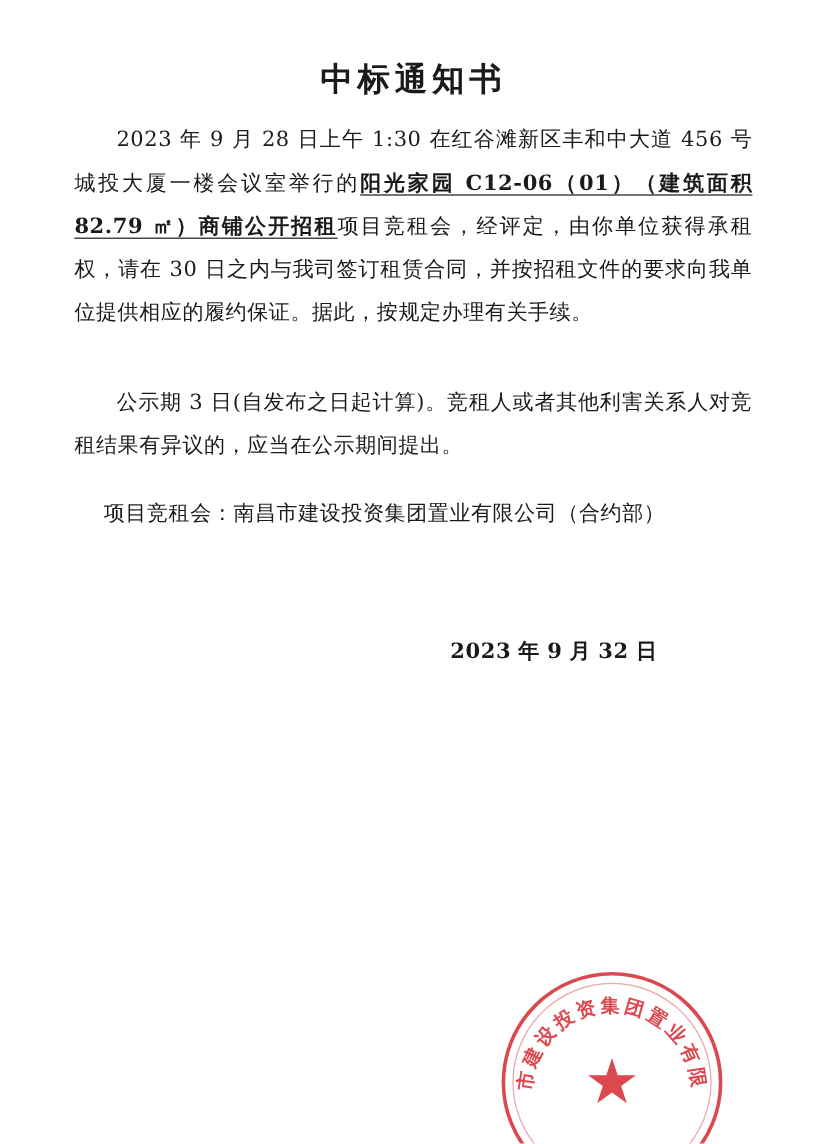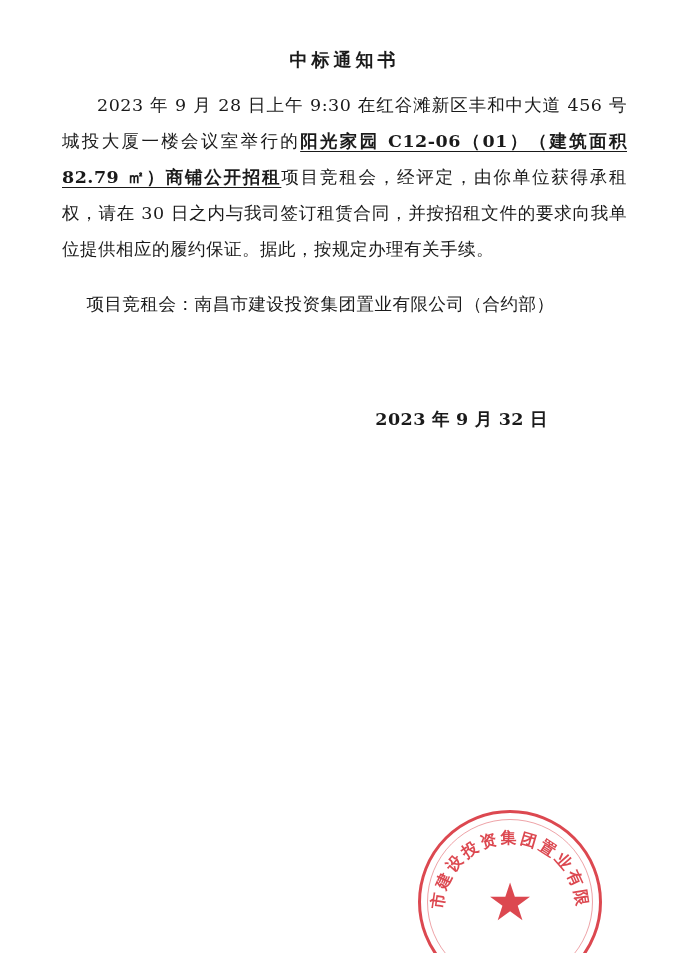--- a/index.html
+++ b/index.html
@@ -17,21 +17,21 @@
   }
   .page {
     position: relative;
     width: 689px;
     height: 953px;
     box-sizing: border-box;
     padding: 0 62px;
   }
   .doc-title {
     text-align: center;
-    font-size: 18px;
+    font-size: 27px;
     font-weight: bold;
     letter-spacing: 4px;
     margin-top: 48px;
     margin-bottom: 4px;
     font-family: "DejaVu Serif", "Liberation Serif", serif;
   }
   .addressee {
     margin-top: 56px;
     font-size: 18px;
     font-weight: bold;
@@ -147,24 +147,25 @@
 </style>
 </head>
 <body>
 
 <div class="page">
 
   <h1 class="doc-title">中标通知书</h1>
 
 
   <p class="body-para">
-    <span>2023 年 9 月 28 日上午 9:30 在红谷滩新区丰和中大道 456 号城投大厦一楼会议室举行的</span><span class="emph">阳光家园 C12-06（01）（建筑面积 82.79 ㎡）商铺公开招租</span><span>项目竞租会，经评定，由你单位获得承租权，请在 30 日之内与我司签订租赁合同，并按招租文件的要求向我单位提供相应的履约保证。据此，按规定办理有关手续。</span>
+    <span>2023 年 9 月 28 日上午 1:30 在红谷滩新区丰和中大道 456 号城投大厦一楼会议室举行的</span><span class="emph">阳光家园 C12-06（01）（建筑面积 82.79 ㎡）商铺公开招租</span><span>项目竞租会，经评定，由你单位获得承租权，请在 30 日之内与我司签订租赁合同，并按招租文件的要求向我单位提供相应的履约保证。据此，按规定办理有关手续。</span>
   </p>
 
 
+  <p class="notice-para">公示期 3 日(自发布之日起计算)。竞租人或者其他利害关系人对竞租结果有异议的，应当在公示期间提出。</p>
 
   <div class="contact-block">
     <div>项目竞租会：南昌市建设投资集团置业有限公司（合约部）</div>
   </div>
 
   <div class="signature-block">
     <div class="sig-date">
       <span class="seg">2023</span><span class="seg">年</span><span class="seg">9</span><span class="seg">月</span><span class="seg">32</span><span class="seg">日</span>
     </div>
   </div>

